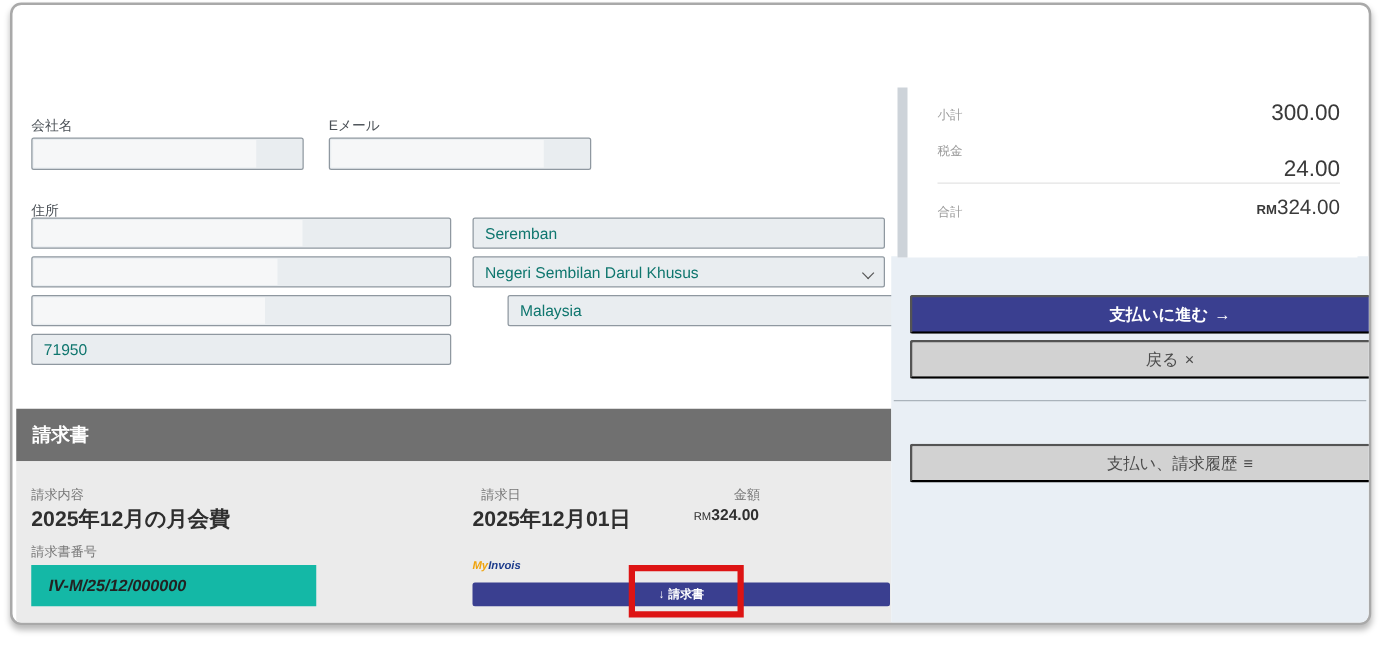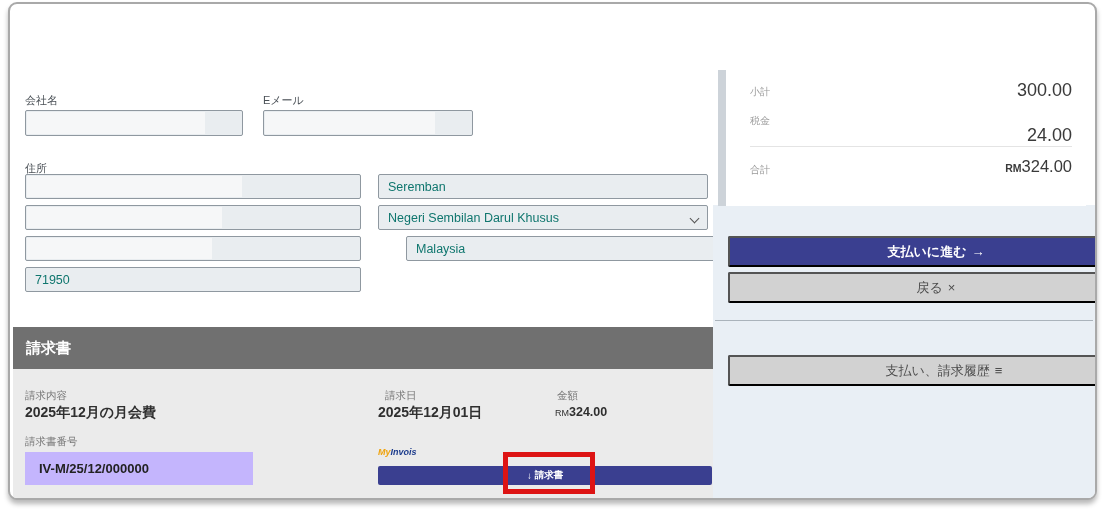--- a/index.html
+++ b/index.html
@@ -20,24 +20,24 @@
   .select .chev { position:absolute; right:9px; top:9px; width:7px; height:7px;
                   border-right:1.6px solid #555; border-bottom:1.6px solid #555;
                   transform:rotate(45deg); }
 
   
   .inv-head { position:absolute; left:3px; top:323px; width:700px; height:42px;
               background:#707070; color:#fff; font-size:15px; font-weight:bold;
               display:flex; align-items:center; padding-left:13px; }
   .inv-body { position:absolute; left:3px; top:365px; width:700px; height:133px; background:#ebebeb; }
   .ilabel { position:absolute; font-size:10.5px; color:#767676; }
-  .ivalue { position:absolute; font-size:14px; font-weight:bold; color:#2f2f2f; }
+  .ivalue { position:absolute; font-size:17px; font-weight:bold; color:#2f2f2f; }
   .inv-num-box { position:absolute; left:12px; top:83px; width:228px; height:33px;
-                 background:#c4b5fd; display:flex; align-items:center; padding-left:14px;
-                 font-size:13px; font-weight:bold; color:#222; }
+                 background:#14b8a6; display:flex; align-items:center; padding-left:14px;
+                 font-size:13px; font-weight:bold; color:#222;font-style:italic; }
   .logo { position:absolute; left:365px; top:78px; font-size:9px; font-weight:bold; font-style:italic; }
   .logo .my { color:#efa30d; } .logo .invois { color:#1d3c8c; }
   .dl-btn { position:absolute; left:365px; top:97px; width:334px; height:19px;
             background:#3a3f90; border-radius:2px; color:#fff; font-size:9.5px; font-weight:bold;
             display:flex; align-items:center; justify-content:center; gap:3px; cursor:pointer; }
   .red-box { position:absolute; left:493px; top:448px; width:92px; height:42px;
              border:5px solid #dd1414; z-index:5; }
 
   
   .side-panel { position:absolute; left:703px; top:201px; width:382px; height:297px; background:#e9eff5; }
@@ -104,21 +104,21 @@
   </div>
 
   <div class="inv-head">請求書</div>
   <div class="inv-body">
     <div class="ilabel" style="left:12px;top:20px;">請求内容</div>
     <div class="ivalue" style="left:12px;top:35px;">2025年12月の月会費</div>
 
     <div class="ilabel" style="left:372px;top:20px;">請求日</div>
     <div class="ivalue" style="left:365px;top:35px;">2025年12月01日</div>
 
-    <div class="ilabel" style="left:544px;top:20px;text-align:right;">金額</div>
+    <div class="ilabel" style="left:574px;top:20px;text-align:right;">金額</div>
     <div class="ivalue" style="left:542px;top:36px;font-size:12.5px;">
       <span class="cur" style="font-weight:normal;font-size:9px;">RM</span><span>324.00</span>
     </div>
 
     <div class="ilabel" style="left:12px;top:66px;">請求書番号</div>
     <div class="inv-num-box">IV-M/25/12/000000</div>
 
     <div class="logo">
       <span class="my">My</span><span class="invois">Invois</span>
     </div>

